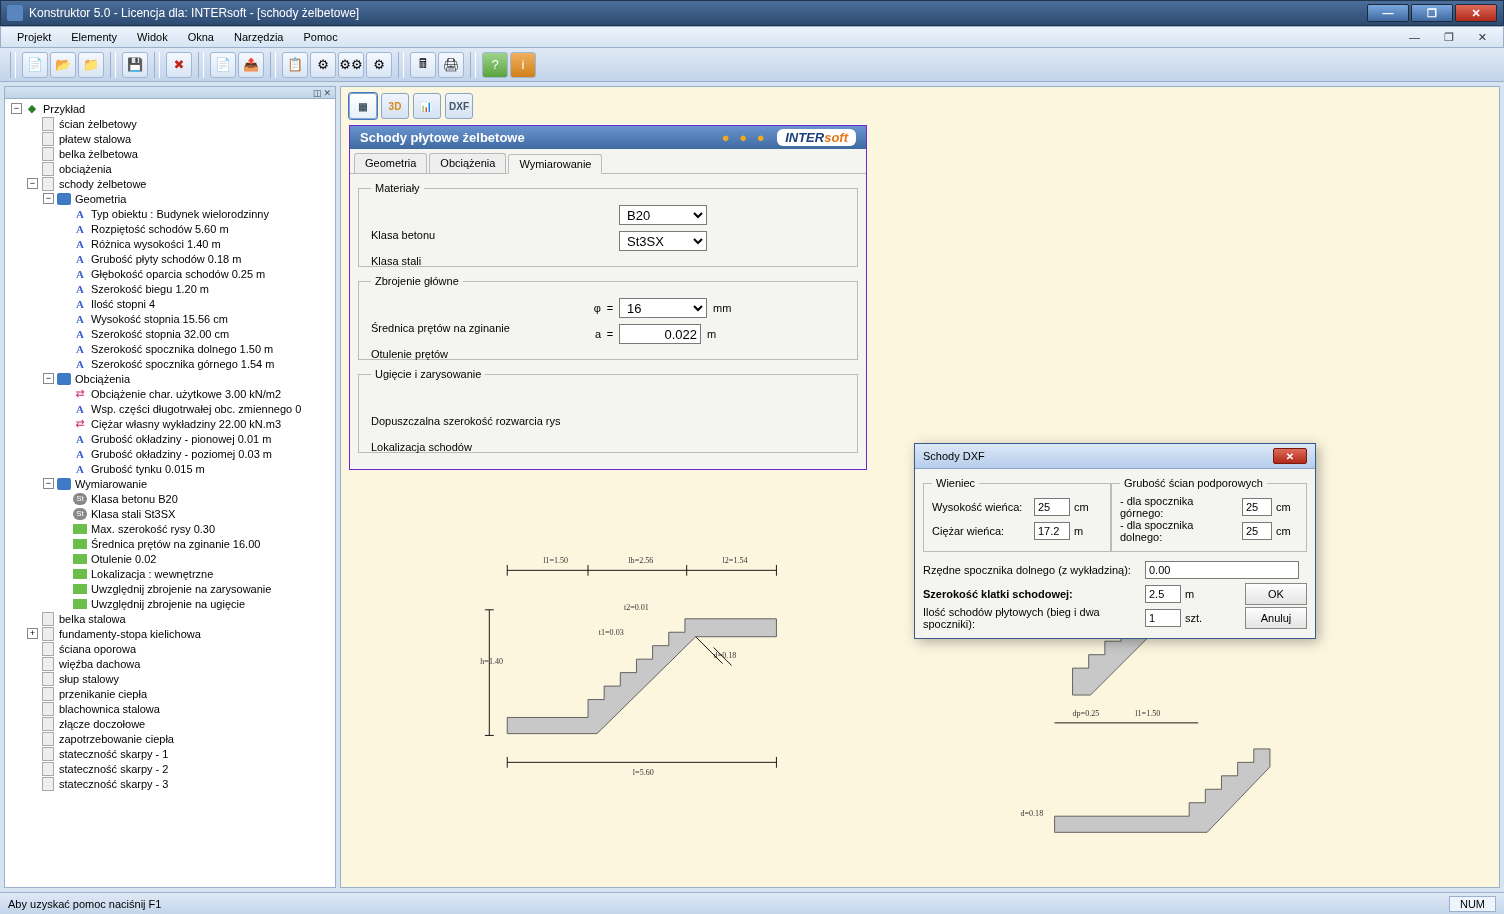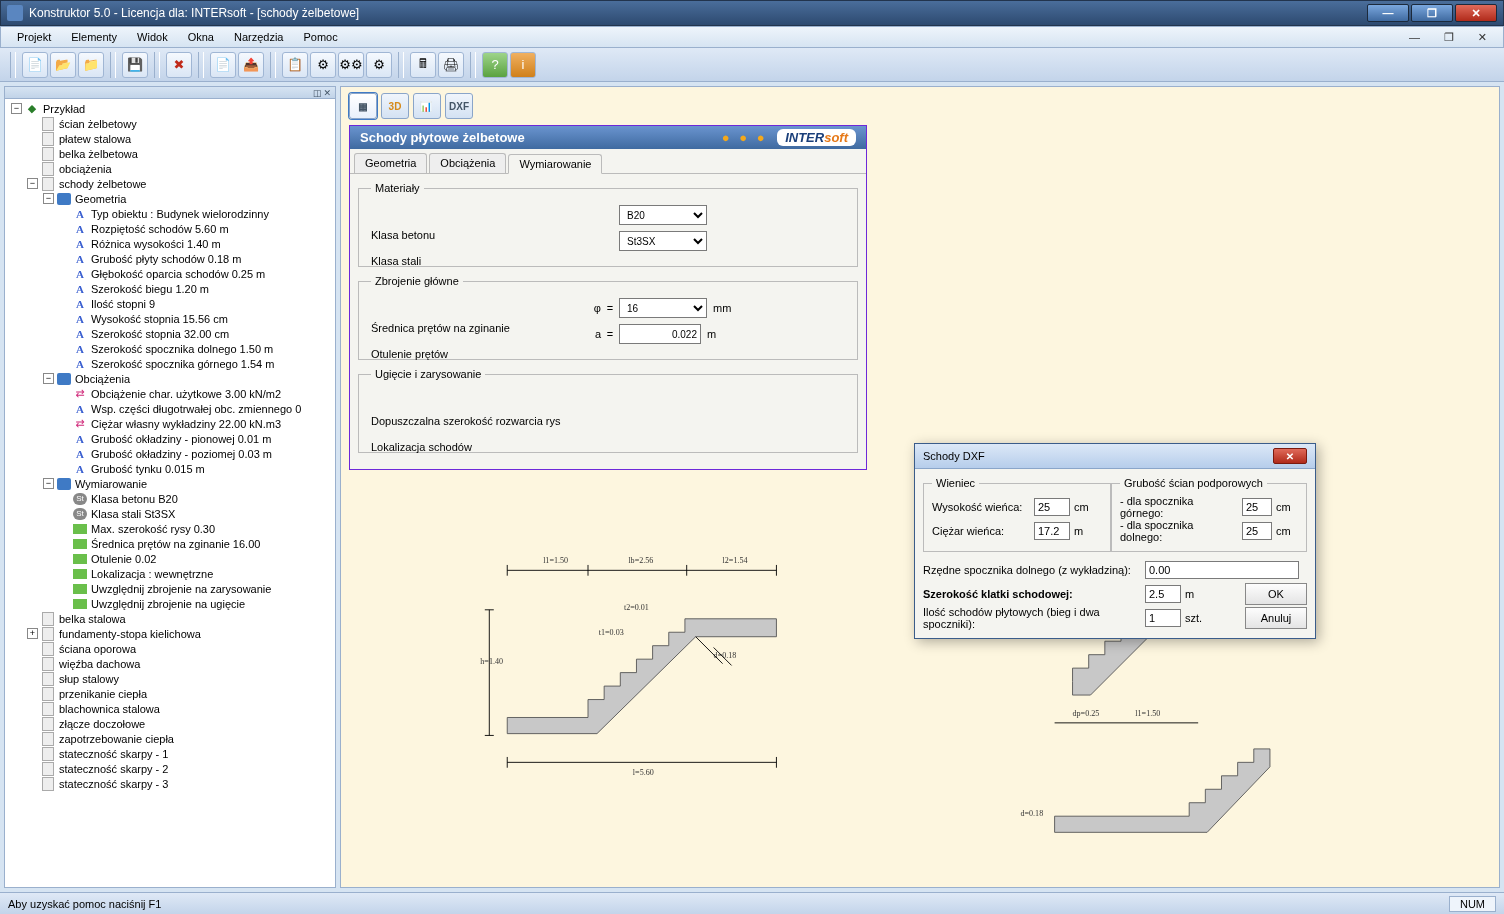--- a/index.html
+++ b/index.html
@@ -45,21 +45,21 @@
   .tabs{display:flex;border-bottom:1px solid #bbb;padding:4px 4px 0;gap:2px;background:#f4f4f0;}
   .tab{padding:3px 10px;border:1px solid #bbb;border-bottom:none;background:#eee;font-size:11px;border-radius:3px 3px 0 0;}
   .tab.selected{background:#f4f4f0;position:relative;top:1px;border-bottom:1px solid #f4f4f0;}
   .form-body{padding:8px;}
   fieldset{border:1px solid #bbb;padding:8px 12px 12px;margin-bottom:8px;}
   legend{font-size:11px;padding:0 4px;}
   .field-row{display:flex;align-items:center;height:26px;}
   .field-label{width:200px;margin-top:39px;}
   .sym{width:30px;text-align:right;}
   .eq{width:18px;text-align:center;}
-  select.sel,input.inp{height:20px;font-size:10px;border:1px solid #7a7a7a;background:#fff;padding:0 3px;}
+  select.sel,input.inp{height:20px;font-size:13px;border:1px solid #7a7a7a;background:#fff;padding:0 3px;}
   select.sel{width:88px;}
   input.inp{width:82px;text-align:right;}
   .unit{margin-left:6px;}
   .chk{margin-right:6px;}
   .vp3d{position:absolute;top:38px;right:8px;width:553px;height:413px;border:1px solid #9ab0cd;background:#f4f4f0;}
   .vp3d-title{background:linear-gradient(#e8f0fb,#cfdff2);border-bottom:1px solid #9ab0cd;padding:3px 8px;font-size:11px;}
   .vp3d-canvas{height:392px;background:#000;position:relative;overflow:hidden;}
   .drawings{position:absolute;top:460px;left:8px;right:8px;bottom:8px;}
   .dialog{position:absolute;top:356px;left:573px;width:402px;background:#f4f4f0;border:1px solid #3a5c8a;box-shadow:3px 3px 12px rgba(0,0,0,0.3);z-index:50;}
   .dlg-title{background:linear-gradient(#dce8f7,#b6cdeb);padding:4px 8px;font-size:11px;display:flex;align-items:center;border-bottom:1px solid #8aa5c9;}
@@ -220,21 +220,21 @@
         <div class="tree-row">
           <span class="indent" style="width:52px"></span>
           <span style="width:13px;display:inline-block;"></span>
           <span class="ico ico-a">A</span>
           <span>Szerokość biegu 1.20 m</span>
         </div>
         <div class="tree-row">
           <span class="indent" style="width:52px"></span>
           <span style="width:13px;display:inline-block;"></span>
           <span class="ico ico-a">A</span>
-          <span>Ilość stopni 9</span>
+          <span>Ilość stopni 4</span>
         </div>
         <div class="tree-row">
           <span class="indent" style="width:52px"></span>
           <span style="width:13px;display:inline-block;"></span>
           <span class="ico ico-a">A</span>
           <span>Wysokość stopnia 15.56 cm</span>
         </div>
         <div class="tree-row">
           <span class="indent" style="width:52px"></span>
           <span style="width:13px;display:inline-block;"></span>

